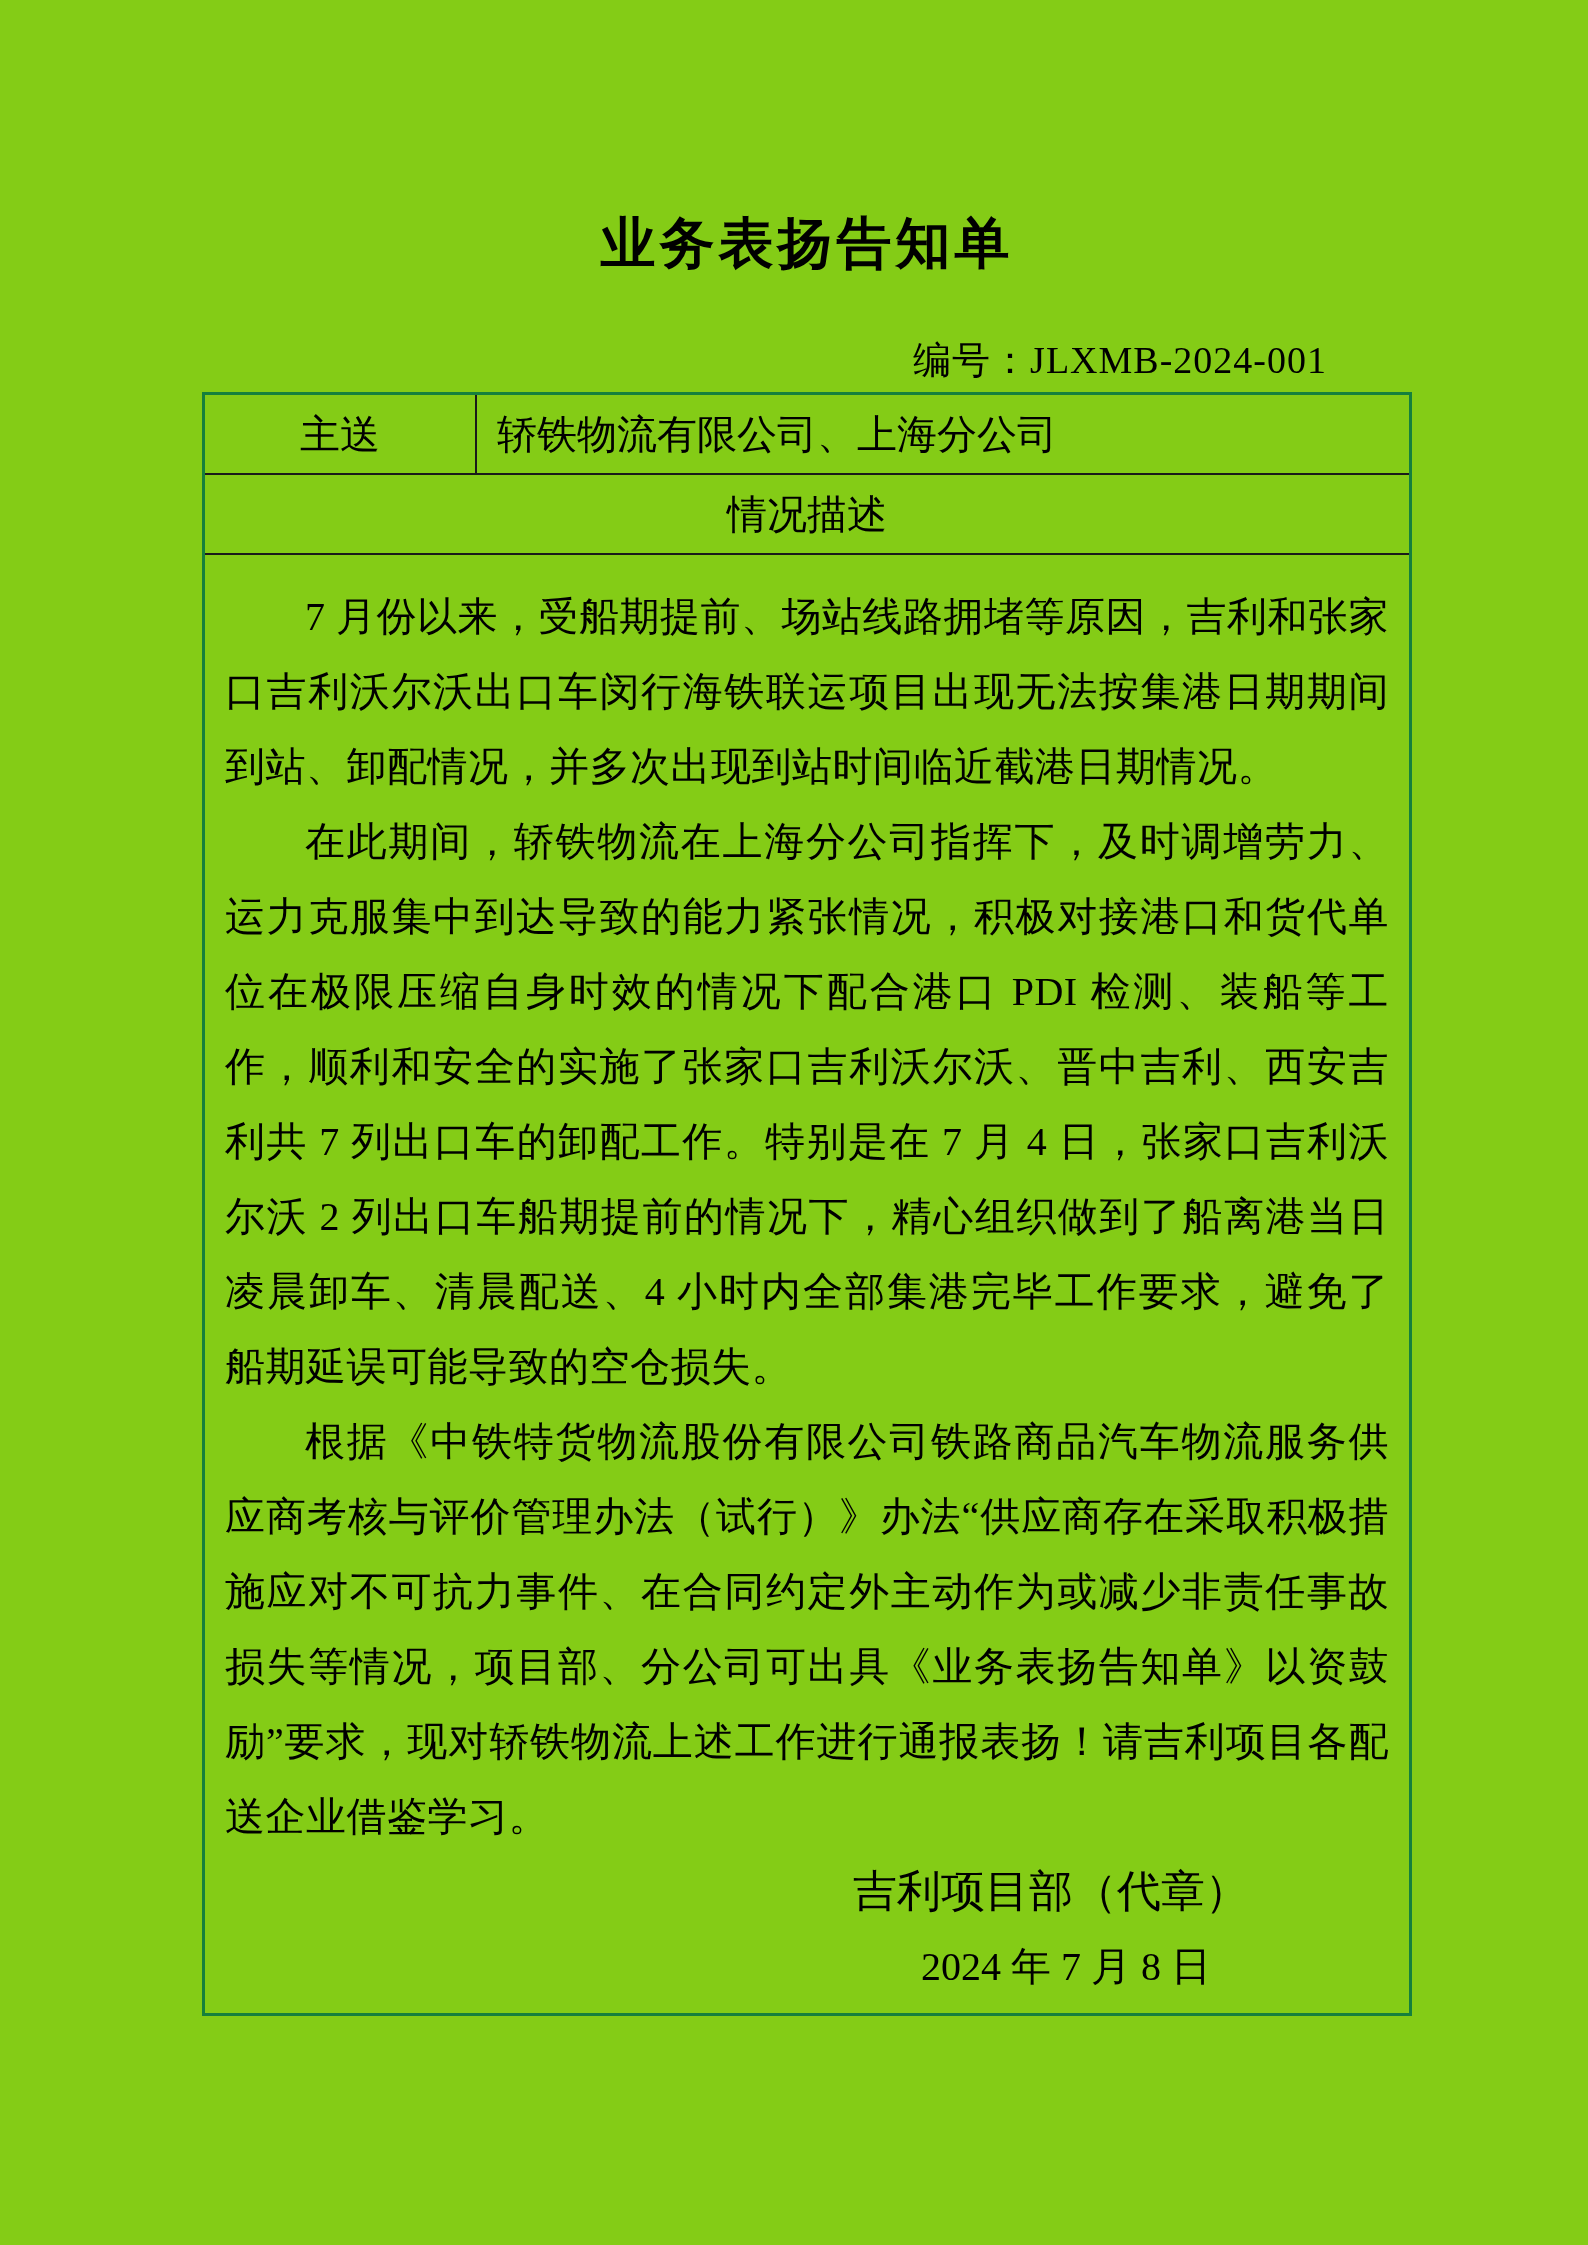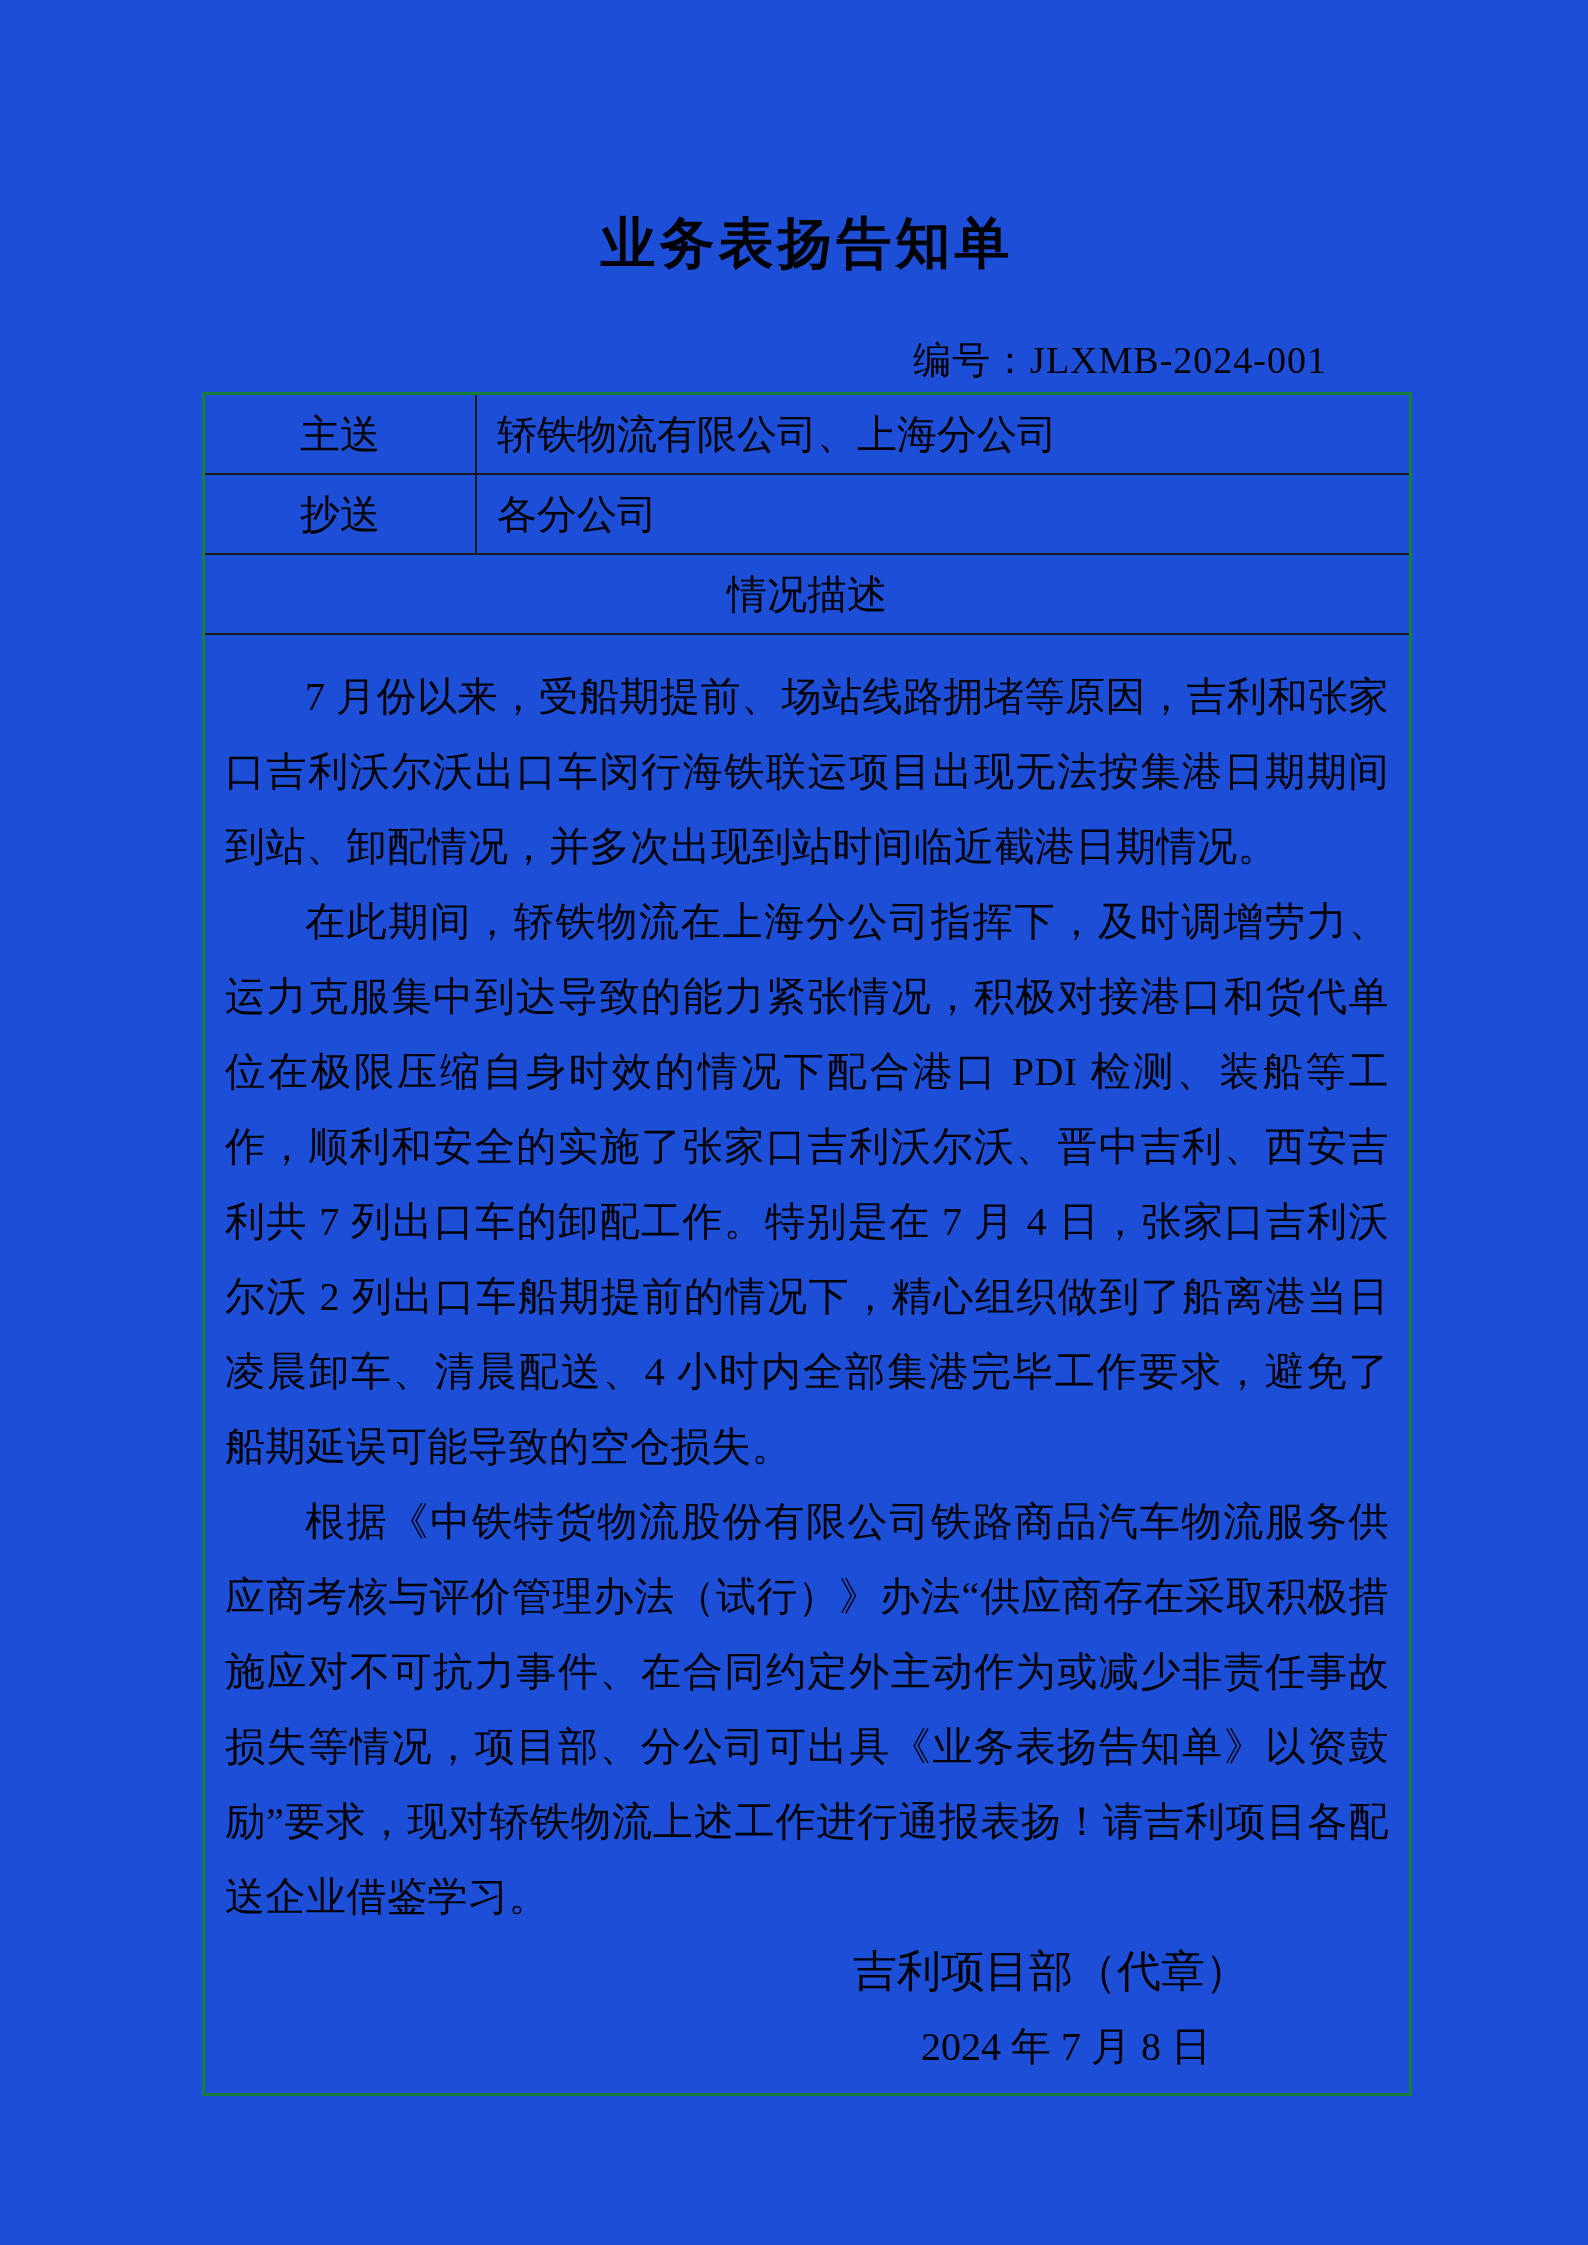--- a/index.html
+++ b/index.html
@@ -6,21 +6,21 @@
     margin: 0;
     padding: 0;
     background: #ffffff;
     color: #000000;
     font-family: "Liberation Serif", "DejaVu Serif", serif;
   }
   .page {
     position: relative;
     width: 1588px;
     height: 2245px;
-    background: #1d4ed8;
+    background: #84cc16;
     overflow: hidden;
   }
   .content {
     margin-left: 202px;
     width: 1210px;
   }
   .doc-title {
     margin: 0;
     padding-top: 214px;
     text-align: center;
@@ -100,24 +100,20 @@
       <span>编号：</span><span>JLXMB-2024-001</span>
     </div>
 
     <table class="doc-table">
       <tbody>
           <tr>
         <td class="label-cell">主送</td>
         <td class="value-cell">轿铁物流有限公司、上海分公司</td>
       </tr>
       <tr>
-        <td class="label-cell">抄送</td>
-        <td class="value-cell">各分公司</td>
-      </tr>
-      <tr>
         <td class="section-header-cell" colspan="2">情况描述</td>
       </tr>
       <tr>
         <td class="body-cell" colspan="2">
           <p>7 月份以来，受船期提前、场站线路拥堵等原因，吉利和张家口吉利沃尔沃出口车闵行海铁联运项目出现无法按集港日期期间到站、卸配情况，并多次出现到站时间临近截港日期情况。</p>
           <p>在此期间，轿铁物流在上海分公司指挥下，及时调增劳力、运力克服集中到达导致的能力紧张情况，积极对接港口和货代单位在极限压缩自身时效的情况下配合港口 PDI 检测、装船等工作，顺利和安全的实施了张家口吉利沃尔沃、晋中吉利、西安吉利共 7 列出口车的卸配工作。特别是在 7 月 4 日，张家口吉利沃尔沃 2 列出口车船期提前的情况下，精心组织做到了船离港当日凌晨卸车、清晨配送、4 小时内全部集港完毕工作要求，避免了船期延误可能导致的空仓损失。</p>
           <p>根据《中铁特货物流股份有限公司铁路商品汽车物流服务供应商考核与评价管理办法（试行）》办法“供应商存在采取积极措施应对不可抗力事件、在合同约定外主动作为或减少非责任事故损失等情况，项目部、分公司可出具《业务表扬告知单》以资鼓励”要求，现对轿铁物流上述工作进行通报表扬！请吉利项目各配送企业借鉴学习。</p>
           <div class="signature-line">吉利项目部（代章）</div>
           <div class="date-line">2024 年 7 月 8 日</div>
         </td>

